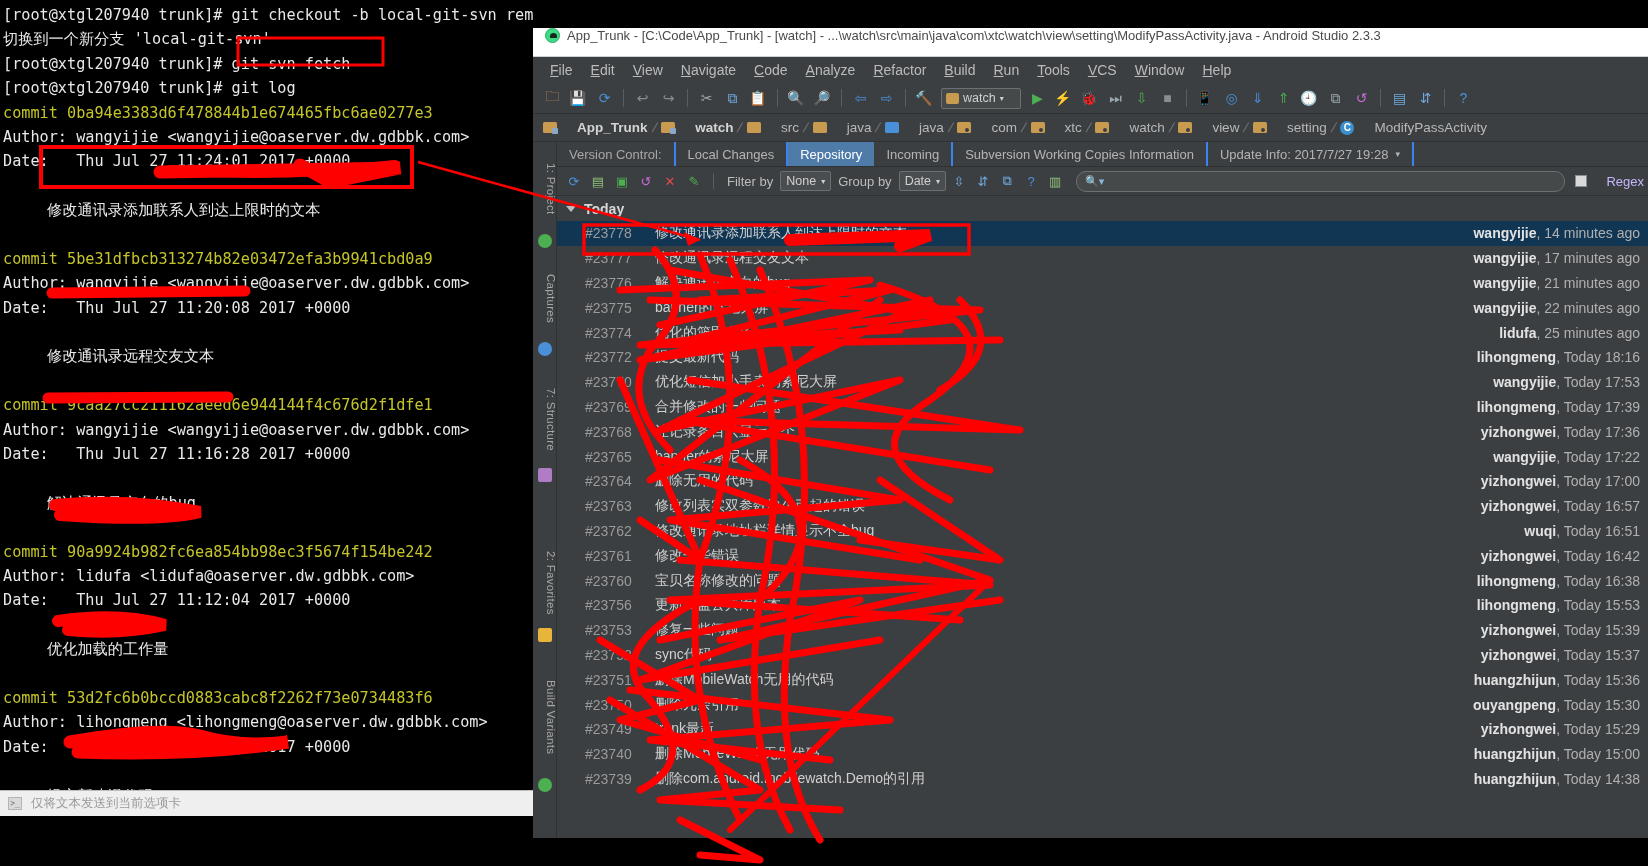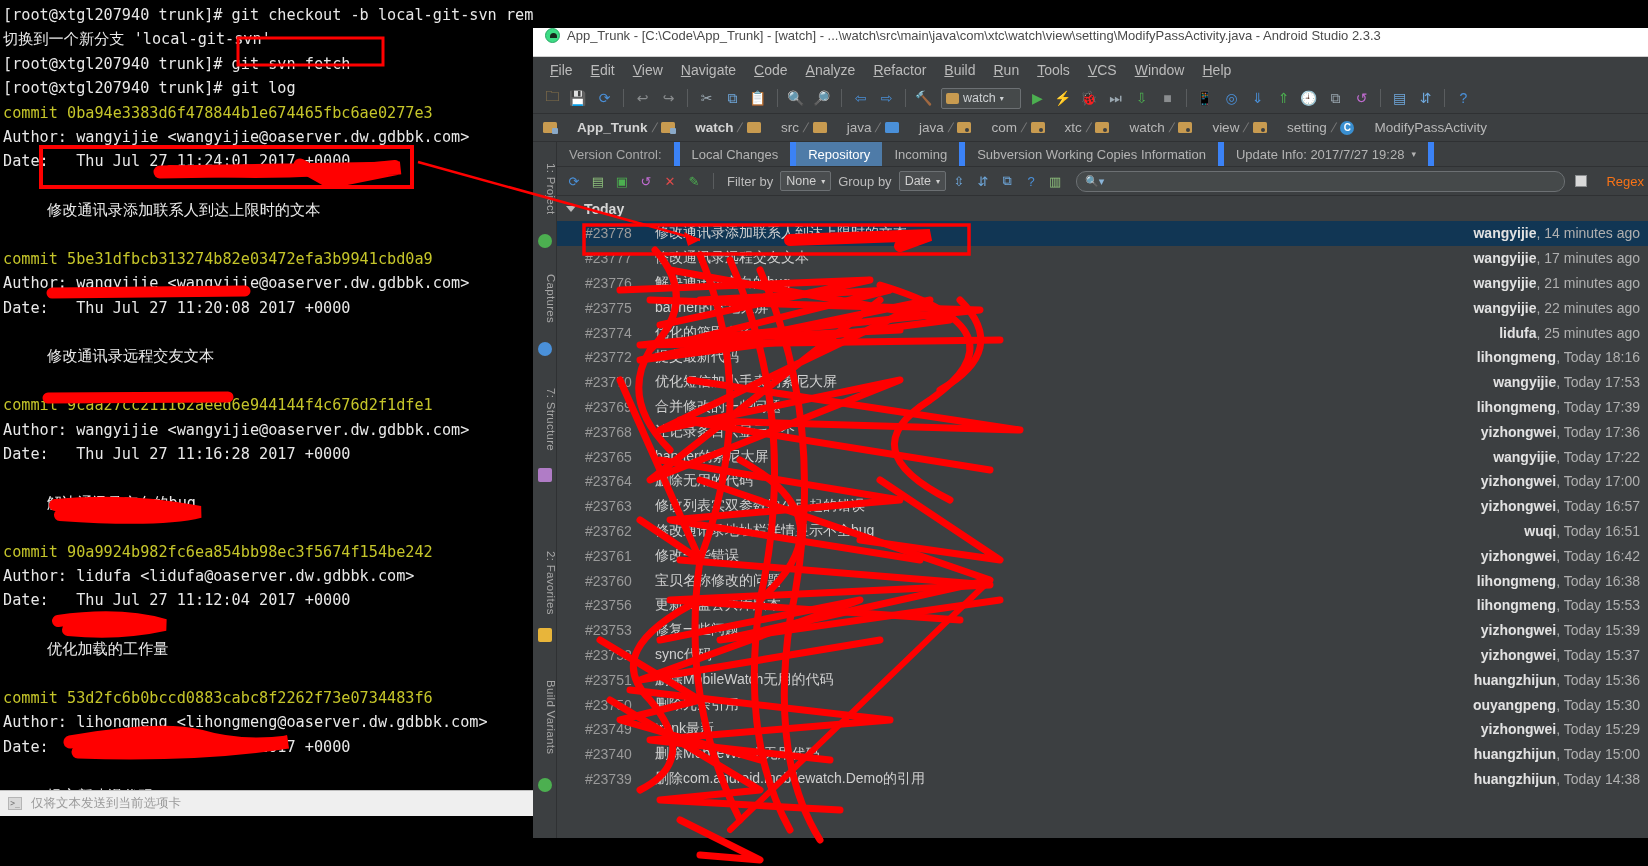--- a/index.html
+++ b/index.html
@@ -169,21 +169,21 @@
   }
   #vcs-main { flex: 1; display: flex; flex-direction: column; background: #3c3f41; min-width:0; }
 
   #vcs-tabs {
     height: 25px; display: flex; align-items: stretch;
     background: #3c3f41; font-size: 13px; color: #b4b4b4;
     border-bottom: 1px solid #2f3133;
   }
   .vtab {
     display: flex; align-items: center; padding: 0 12px;
-    border-right: 6px solid #3b82f6; white-space: nowrap;
+    border-right: 2px solid #3b82f6; white-space: nowrap;
   }
   .vtab.label { color: #a8a8a8; }
   .vtab.active { background: #4e7ba8; color: #ffffff; border-right: none; }
   .vtab.has-arrow:after {
     content: "▾"; margin-left: 7px; font-size: 9px; color: #b4b4b4;
   }
 
   #vcs-toolbar2 {
     height: 29px; display: flex; align-items: center;
     padding-left: 6px; gap: 2px;
@@ -203,21 +203,21 @@
     padding: 0 5px; white-space: nowrap; flex: none;
   }
   .v2combo .car { font-size: 8px; }
   #vcs-search {
     flex: 1; height: 21px; margin: 0 8px;
     border: 1px solid #6c7073; border-radius: 10px;
     background: #45494a; display: flex; align-items: center;
     padding: 0 8px; gap: 4px; min-width: 40px;
   }
   #vcs-search .sic { color: #8ab4d8; font-size: 11px; }
-  .regex-box { display:flex; align-items:center; gap:19px; font-size:13px; color:#f97316; margin-right:4px; white-space:nowrap; }
+  .regex-box { display:flex; align-items:center; gap:19px; font-size:13px; color:#c4b5fd; margin-right:4px; white-space:nowrap; }
   .regex-chk { width:12px; height:12px; border:1px solid #8a8d8f; background:#d9d9d9; flex:none; }
 
   
   #commit-list {
     flex: 1; overflow: hidden; background: #3c3f41;
     position: relative;
   }
   .grp-row {
     height: 25px; display: flex; align-items: center;
     padding-left: 9px; font-size: 14px; font-weight: bold;

